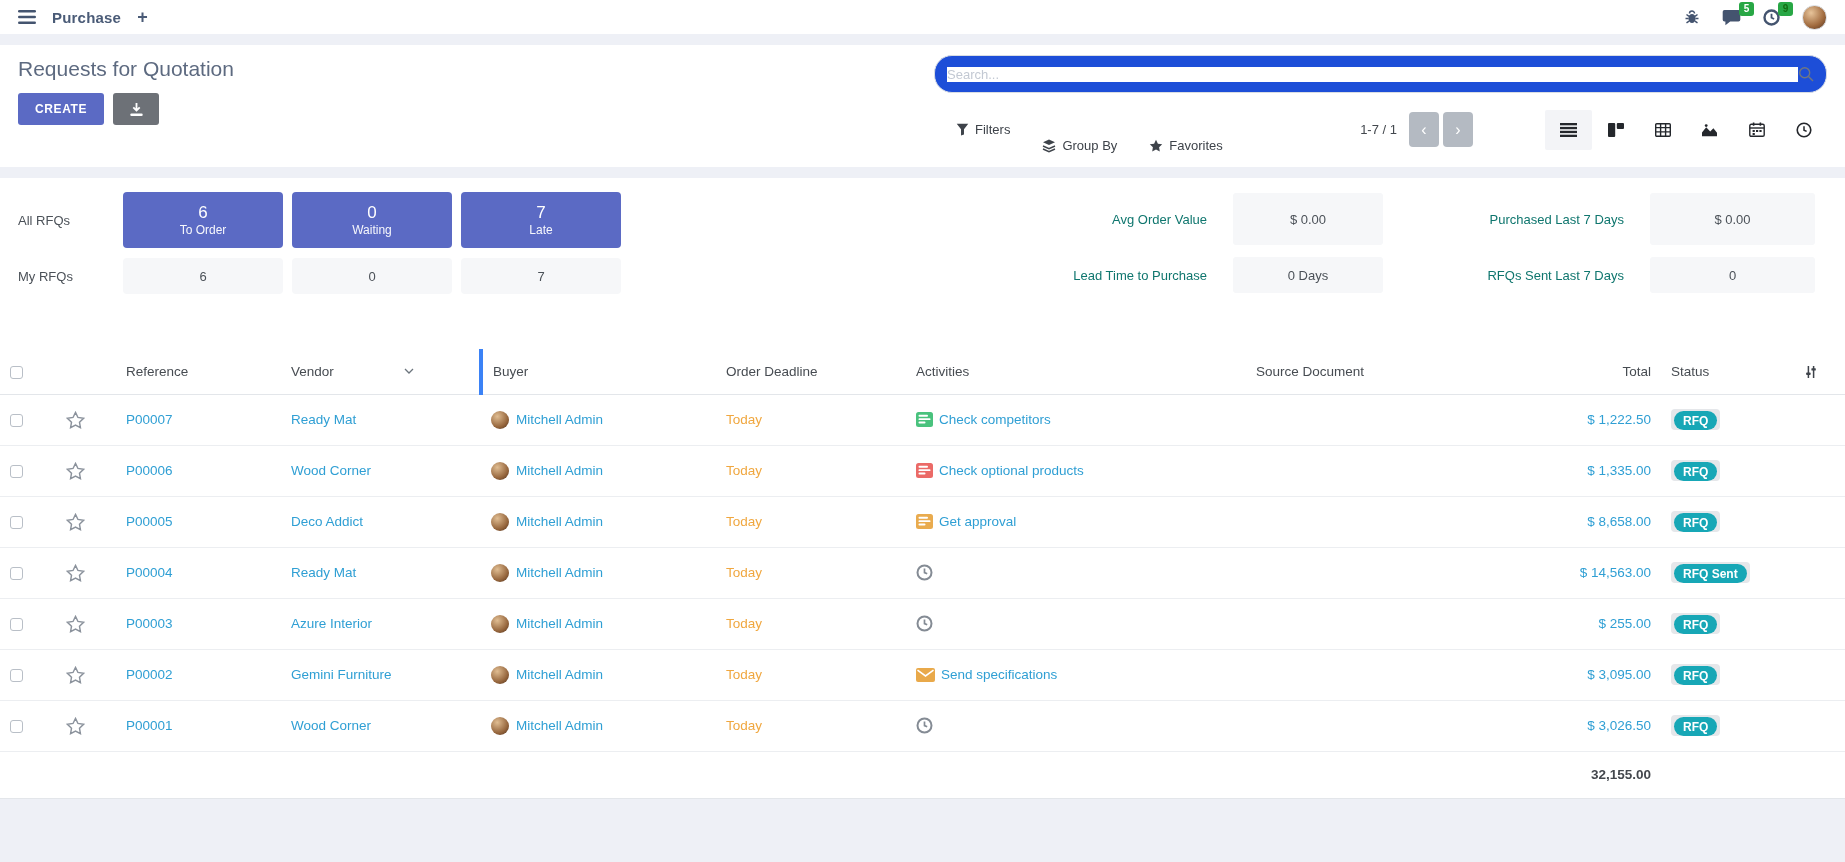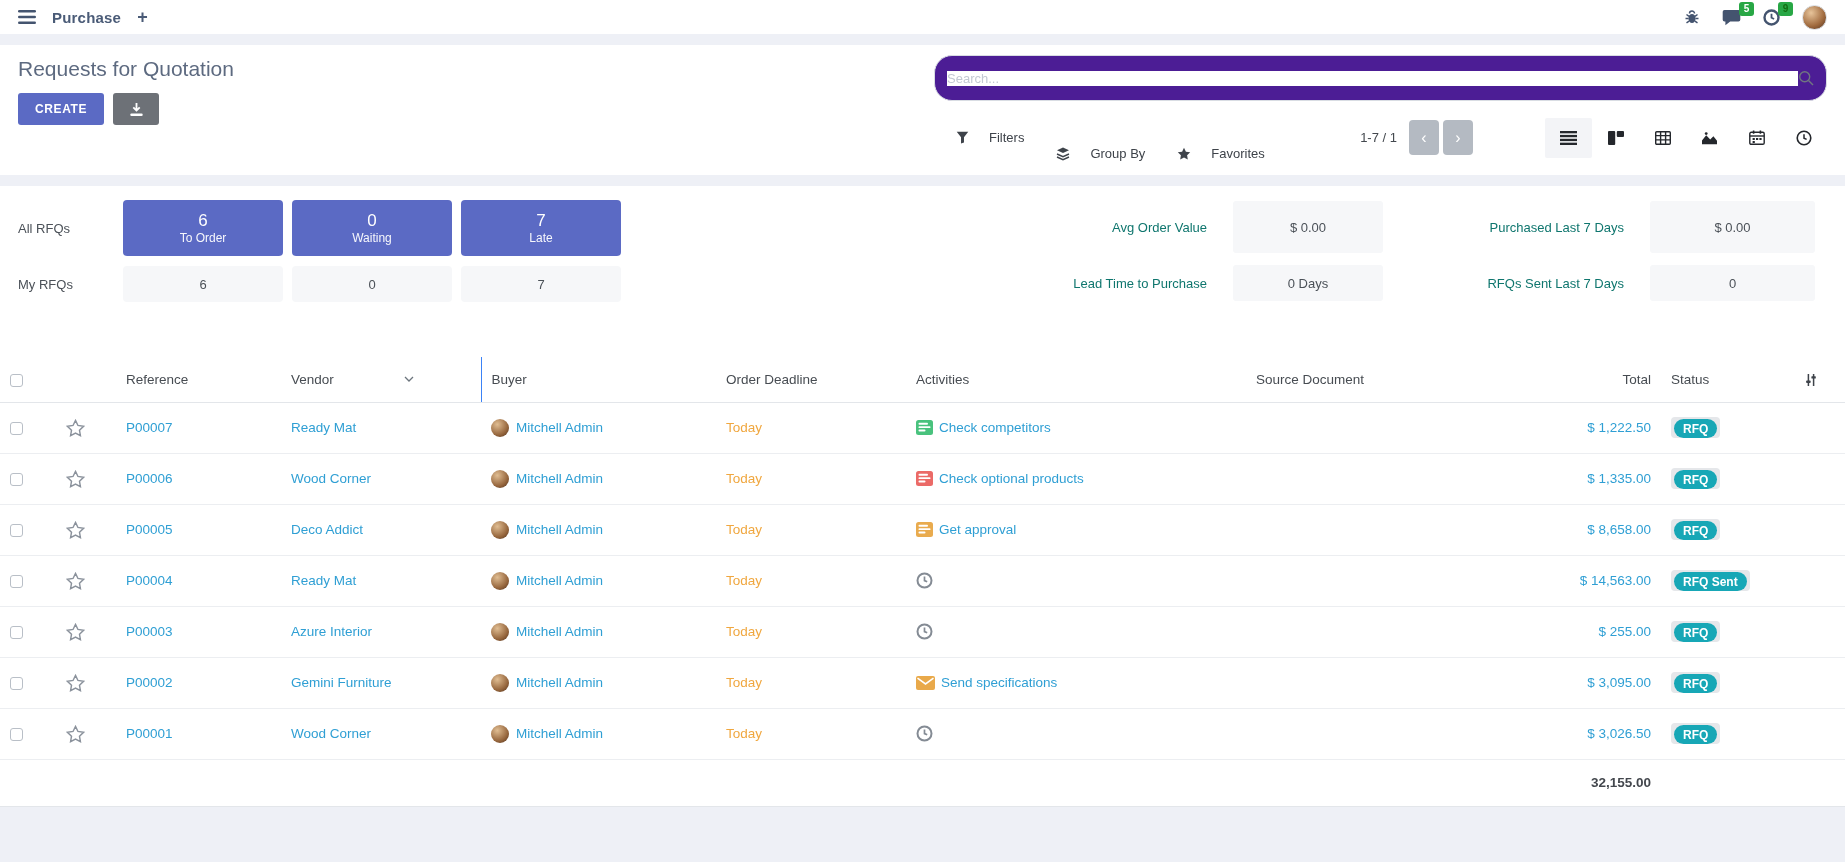--- a/index.html
+++ b/index.html
@@ -30,27 +30,27 @@
   .control { background:#fff; padding:10px 18px 14px; display:flex; }
   .cp-left { flex:1; }
   .page-title { font-size:21px; color:#5d6a80; font-weight:400; margin:2px 0 12px; }
   .btn-row { display:flex; gap:9px; }
   .btn-create { background:#5b6ac4; color:#fff; border:none; border-radius:3px; font-size:12px;
       font-weight:700; letter-spacing:.6px; padding:9px 17px; cursor:pointer;
       font-family:"Liberation Sans",sans-serif; }
   .btn-export { background:#6d7177; border:none; border-radius:3px; width:46px; display:flex;
       align-items:center; justify-content:center; cursor:pointer; }
   .cp-right { width:893px; }
-  .search-box { height:46px; border:1px solid #d9dde3; border-radius:18px; display:flex;
-      align-items:center; padding:0 12px; background:#4c1d95; }
+  .search-box { height:38px; border:1px solid #d9dde3; border-radius:18px; display:flex;
+      align-items:center; padding:0 12px; background:#1d4ed8; }
   .search-input { flex:1; border:none; outline:none; font-size:13px; color:#4a4f55;
       font-family:"Liberation Sans",sans-serif; }
   .search-input::placeholder { color:#c3c9d3; }
   .filter-row { display:flex; align-items:center; margin-top:13px; font-size:13px; color:#3e434a; }
-  .fbtn { display:flex; align-items:center; gap:20px; cursor:pointer; margin-left:24px; }
+  .fbtn { display:flex; align-items:center; gap:6px; cursor:pointer; margin-left:24px; }
   .fbtn:first-child { margin-left:22px; }
   .fbtn + .fbtn { margin-left:32px;margin-top:32px; }
   .pager { margin-left:auto; display:flex; align-items:center; }
   .pager-text { font-size:13px; color:#43484e; margin-right:12px; }
   .pg-btn { width:30px; height:35px; background:#b4bac2; border-radius:4px; color:#fff;
       display:flex; align-items:center; justify-content:center; font-size:16px; cursor:pointer; }
   .pg-btn + .pg-btn { margin-left:4px; }
   .view-switcher { display:flex; align-items:center; margin-left:72px; }
   .vs-item { width:47px; height:40px; display:flex; align-items:center; justify-content:center;
       cursor:pointer; border-radius:2px; }
@@ -76,21 +76,21 @@
   .kpi-value.short { height:36px; }
 
   
   .table-wrap { background:#fff; padding-top:55px; }
   table { width:100%; border-collapse:collapse; table-layout:fixed; font-size:13.5px; }
   .col-check{width:56px}.col-star{width:60px}.col-ref{width:165px}.col-vendor{width:200px}
   .col-buyer{width:235px}.col-deadline{width:190px}.col-activities{width:340px}
   .col-source{width:280px}.col-total{width:135px}.col-status{width:112px}.col-gear{width:72px}
   thead th { height:45px; font-weight:400; color:#474c52; text-align:left; padding:0 10px;
       border-bottom:1px solid #e3e6ea; background:#fff; }
-  th.th-vendor { border-right:1px solid #3b82f6;text-align:right; }
+  th.th-vendor { border-right:4px solid #3b82f6;text-align:right; }
   th.th-total { text-align:right; }
   tbody td { height:51px; border-bottom:1px solid #ecaeef1; border-bottom:1px solid #eceef1;
       padding:0 10px; vertical-align:middle; }
   td.td-total { text-align:right; }
   .cb { display:inline-block; width:13px; height:13px; border:1px solid #b9bfc7; border-radius:3px;
       background:#fff; cursor:pointer; vertical-align:middle; }
   .link { color:#2f9fd4; text-decoration:none; cursor:pointer; }
   .deadline { color:#f0a73f; }
   .buyer-cell { display:flex; align-items:center; gap:7px; }
   .avatar-sm { width:18px; height:18px; border-radius:50%; flex:0 0 18px;

